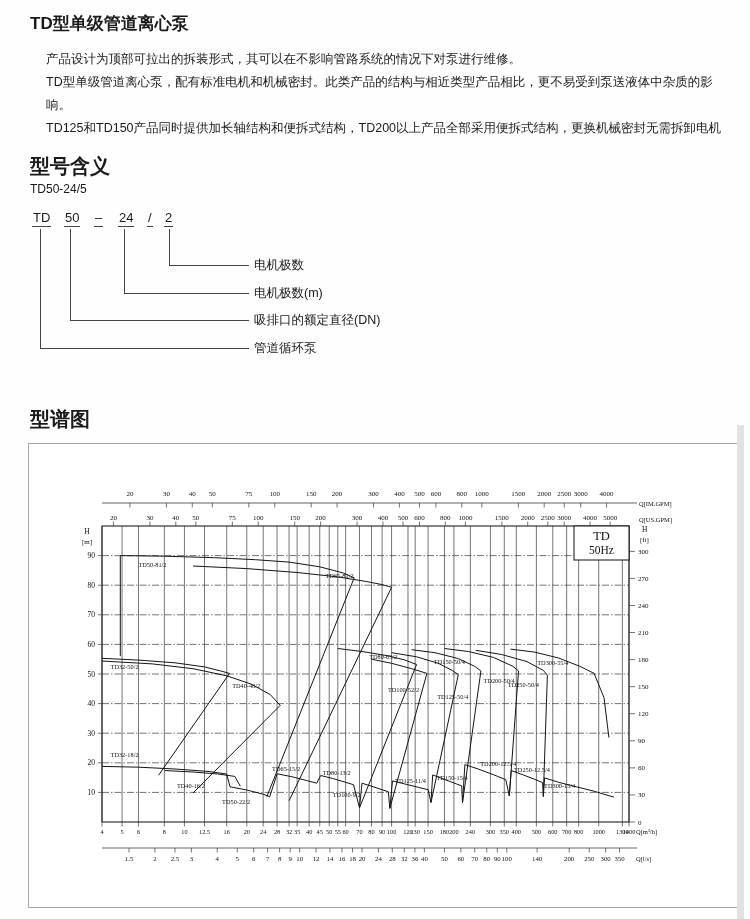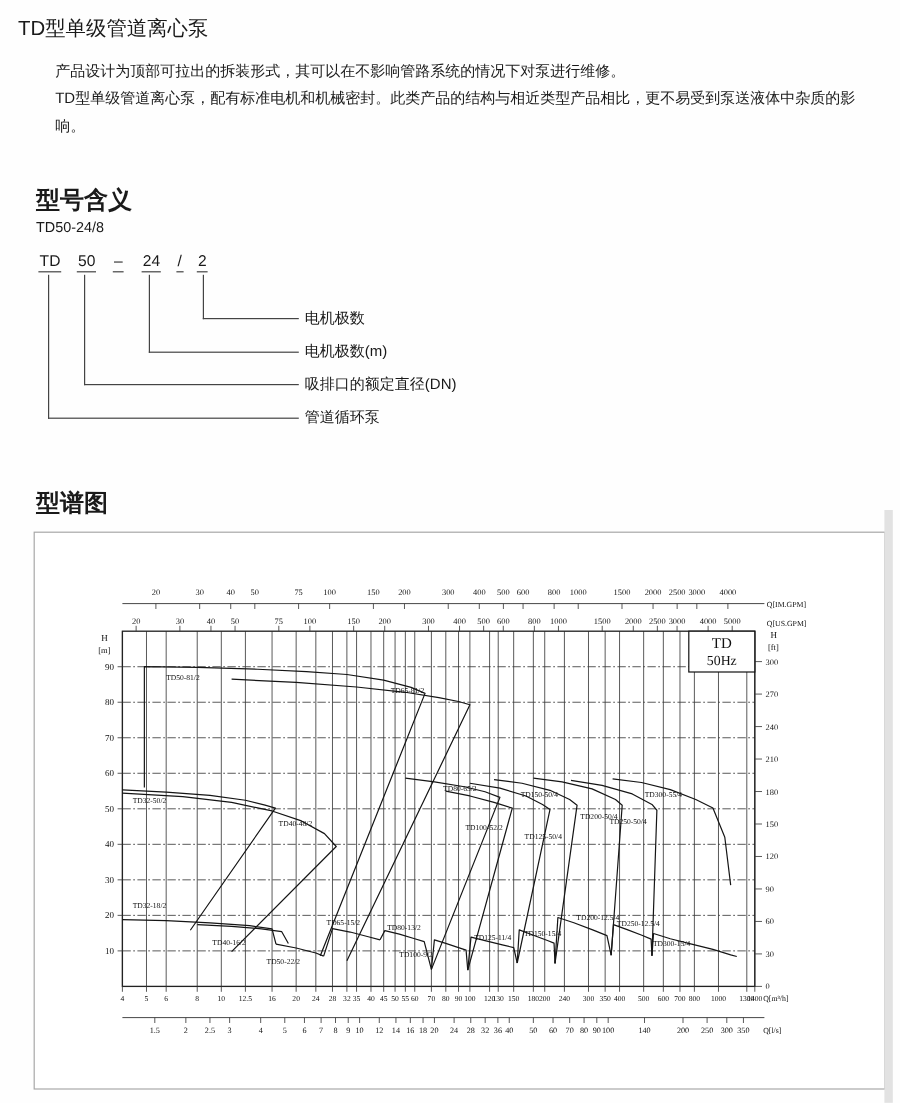--- a/index.html
+++ b/index.html
@@ -1,18 +1,18 @@
 <!DOCTYPE html>
 <html><head>
 <meta charset="utf-8">
 <style>
   html,body{margin:0;padding:0;}
   body{width:750px;height:919px;position:relative;background:#fefefe;overflow:hidden;
        font-family:"Liberation Sans", sans-serif;color:#1a1a1a;}
-  .page-title{position:absolute;left:15px;top:12px;font-size:17px;font-weight:normal;margin:0;}
+  .page-title{position:absolute;left:30px;top:12px;font-size:17px;font-weight:bold;margin:0;}
   .intro{position:absolute;left:46px;top:48px;right:26px;font-size:12.5px;line-height:23px;}
   .intro p{margin:0;}
   .sec-heading{position:absolute;font-size:20px;font-weight:bold;margin:0;}
   .model-heading{left:30px;top:153px;}
   .model-example{position:absolute;left:30px;top:182px;font-size:12px;}
   .tok{position:absolute;top:210px;font-size:13px;border-bottom:1px solid #444;padding:0 1px 1px 1px;}
   .conn{position:absolute;top:229px;border-left:1px solid #444;border-bottom:1px solid #444;}
   .conn-label{position:absolute;left:254px;font-size:12.5px;}
   .spectrum-heading{left:30px;top:406px;}
   .chart-box{position:absolute;left:28px;top:443px;width:708px;height:463px;background:#fff;
@@ -21,24 +21,25 @@
   svg text{font-family:"Liberation Serif","DejaVu Serif",serif;}
 </style>
 </head>
 <body>
 
 <h1 class="page-title">TD型单级管道离心泵</h1>
 
 <div class="intro">
   <p>产品设计为顶部可拉出的拆装形式，其可以在不影响管路系统的情况下对泵进行维修。</p>
   <p>TD型单级管道离心泵，配有标准电机和机械密封。此类产品的结构与相近类型产品相比，更不易受到泵送液体中杂质的影响。</p>
+  <p>TD125和TD150产品同时提供加长轴结构和便拆式结构，TD200以上产品全部采用便拆式结构，更换机械密封无需拆卸电机</p>
 </div>
 
 <h2 class="sec-heading model-heading">型号含义</h2>
-<div class="model-example">TD50-24/8</div>
+<div class="model-example">TD50-24/5</div>
 
 <span class="tok" style="left:32px">TD</span>
 <span class="tok" style="left:64px">50</span>
 <span class="tok" style="left:94px">–</span>
 <span class="tok" style="left:118px">24</span>
 <span class="tok" style="left:147px">/</span>
 <span class="tok" style="left:164px">2</span>
 
 <div class="conn" style="left:169px;width:79px;height:36px"></div>
 <div class="conn" style="left:124px;width:124px;height:64px"></div>

